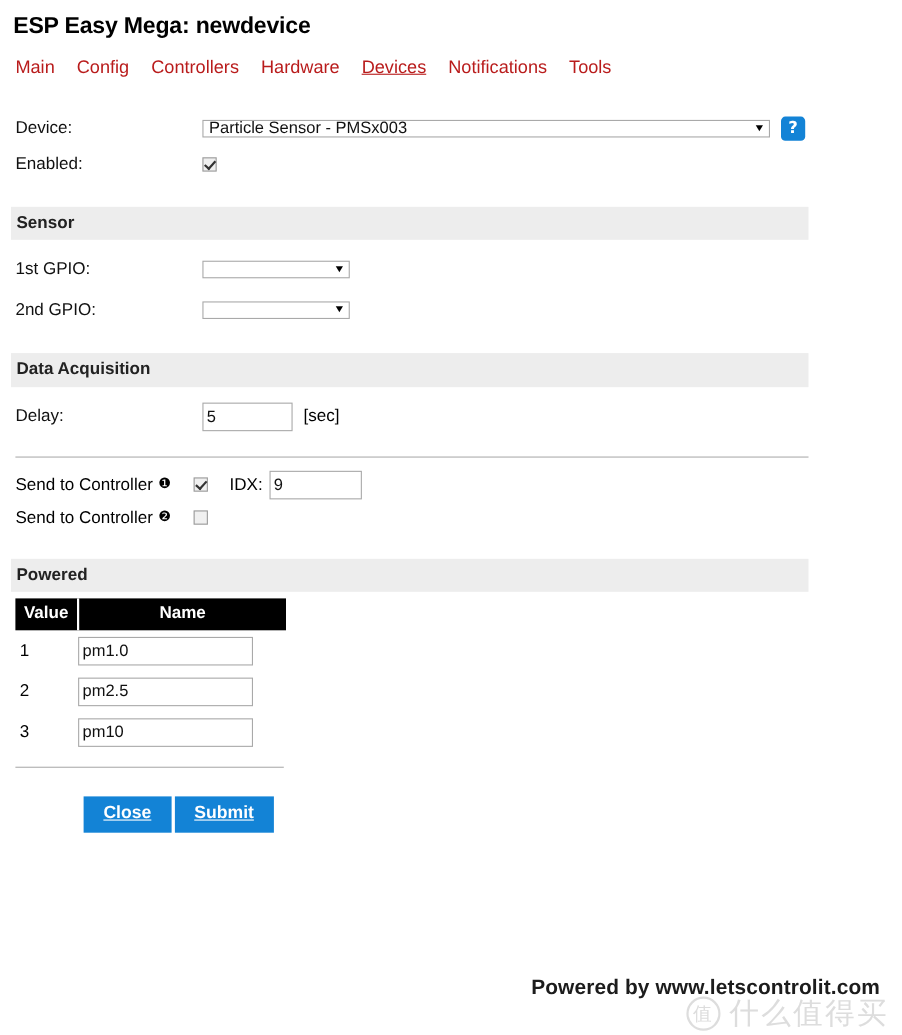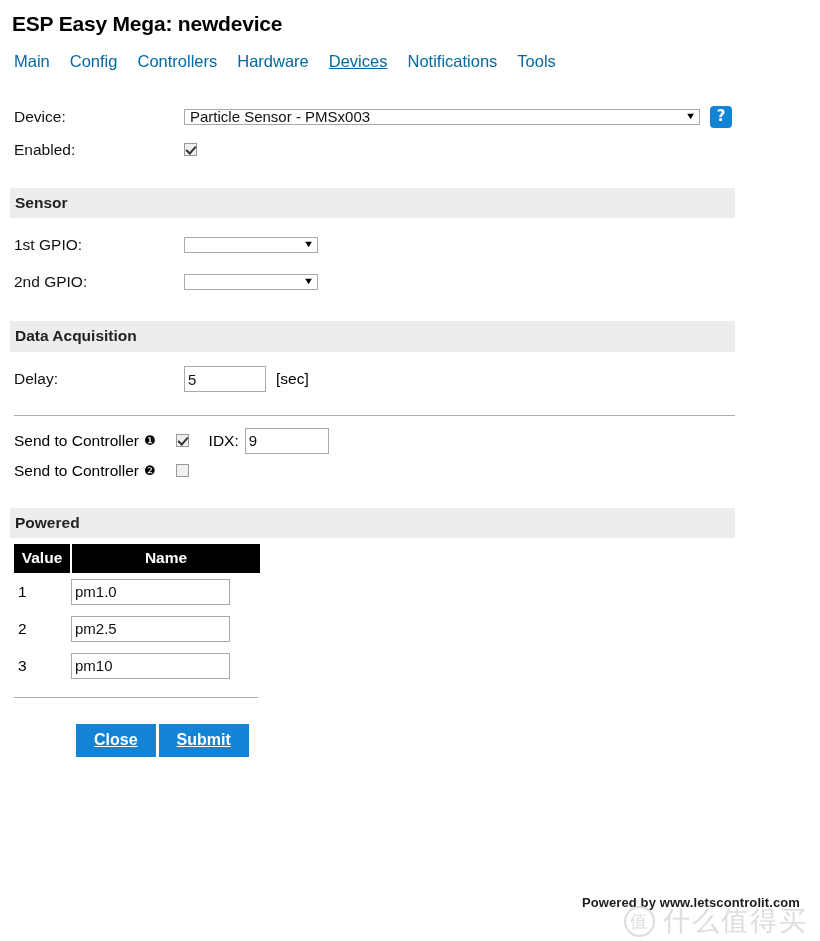--- a/index.html
+++ b/index.html
@@ -25,21 +25,21 @@
     padding: 12px 0 0 12px;
     letter-spacing: -0.2px;
   }
 
   
   .navbar {
     padding: 16px 0 0 14px;
     font-size: 16.5px;
   }
   .navbar a {
-    color: #0369a1;
+    color: #b91c1c;
     text-decoration: none;
     margin-right: 20px;
     display: inline-block;
     text-align: center;
   }
   .navbar a.active {
     text-decoration: underline;
   }
 
   
@@ -235,21 +235,21 @@
     cursor: pointer;
     text-decoration: underline;
   }
   .btn + .btn { margin-left: 3px; }
 
   
   .footer {
     position: absolute;
     right: 20px;
     bottom: 31px;
-    font-size: 13px;
+    font-size: 19px;
     font-weight: bold;
     color: #1c1c1c;
     letter-spacing: 0.1px;
   }
 
   
   .watermark {
     position: absolute;
     right: 12px;
     bottom: 2px;

